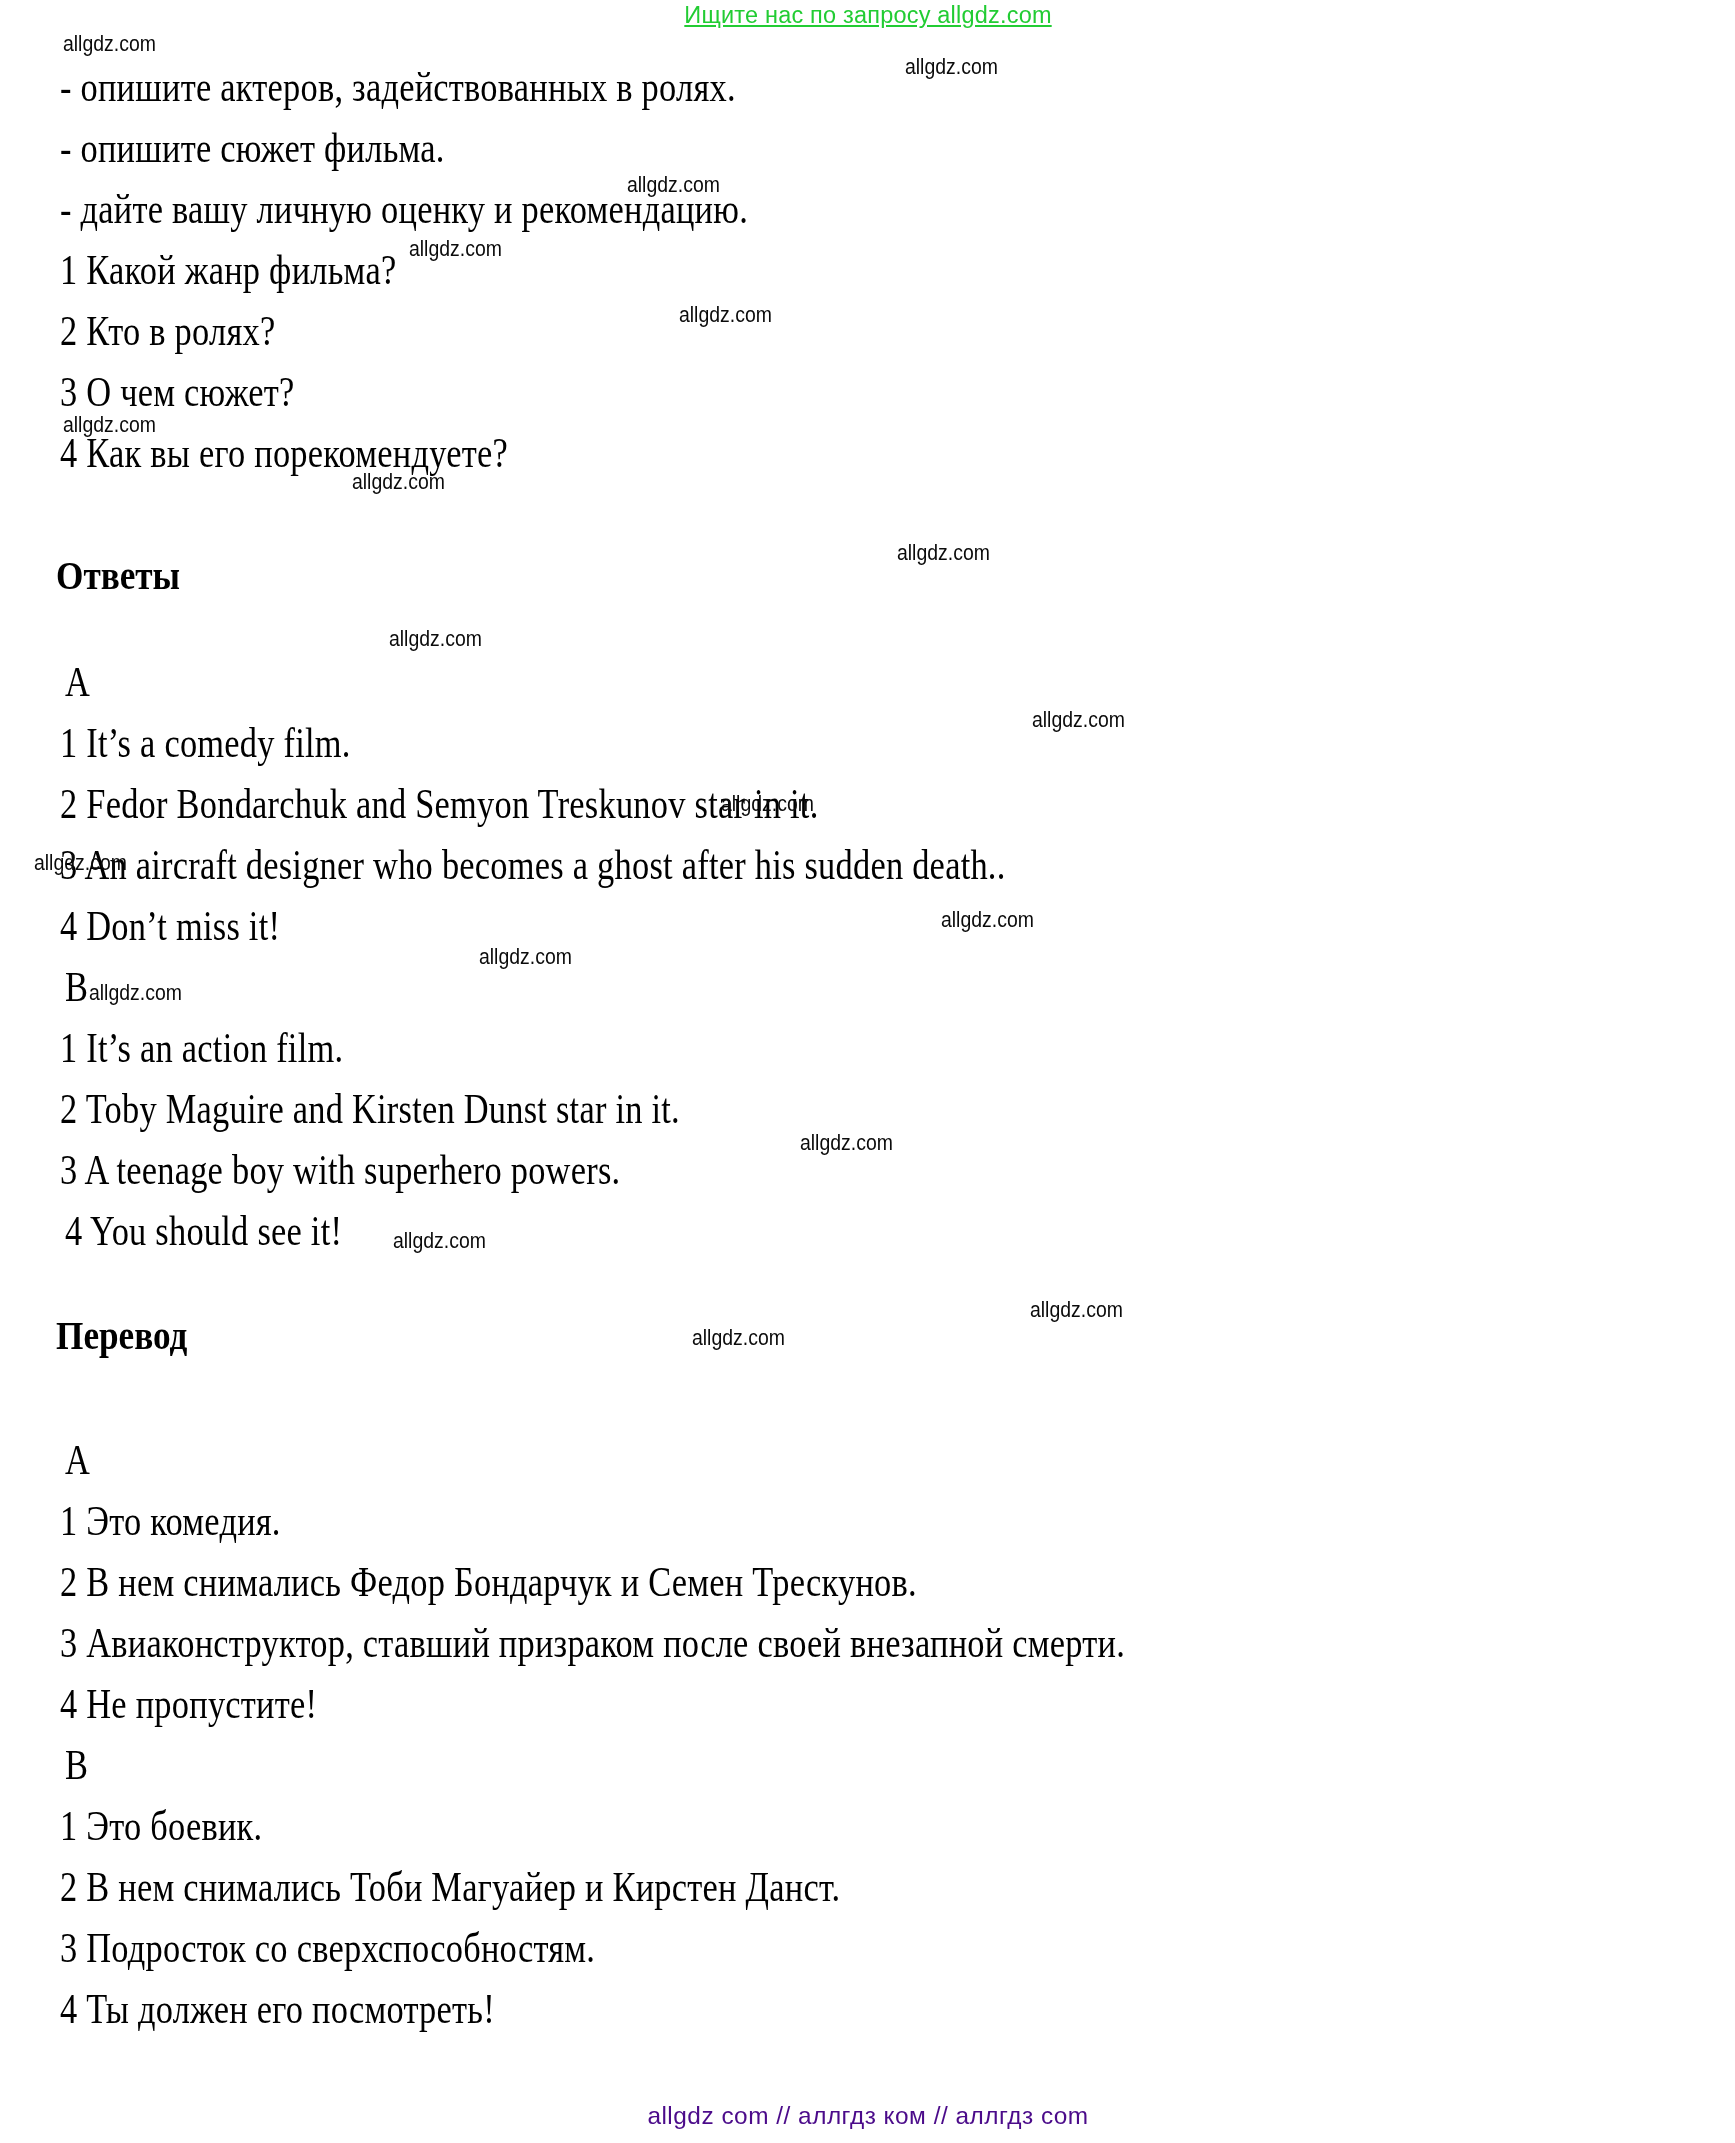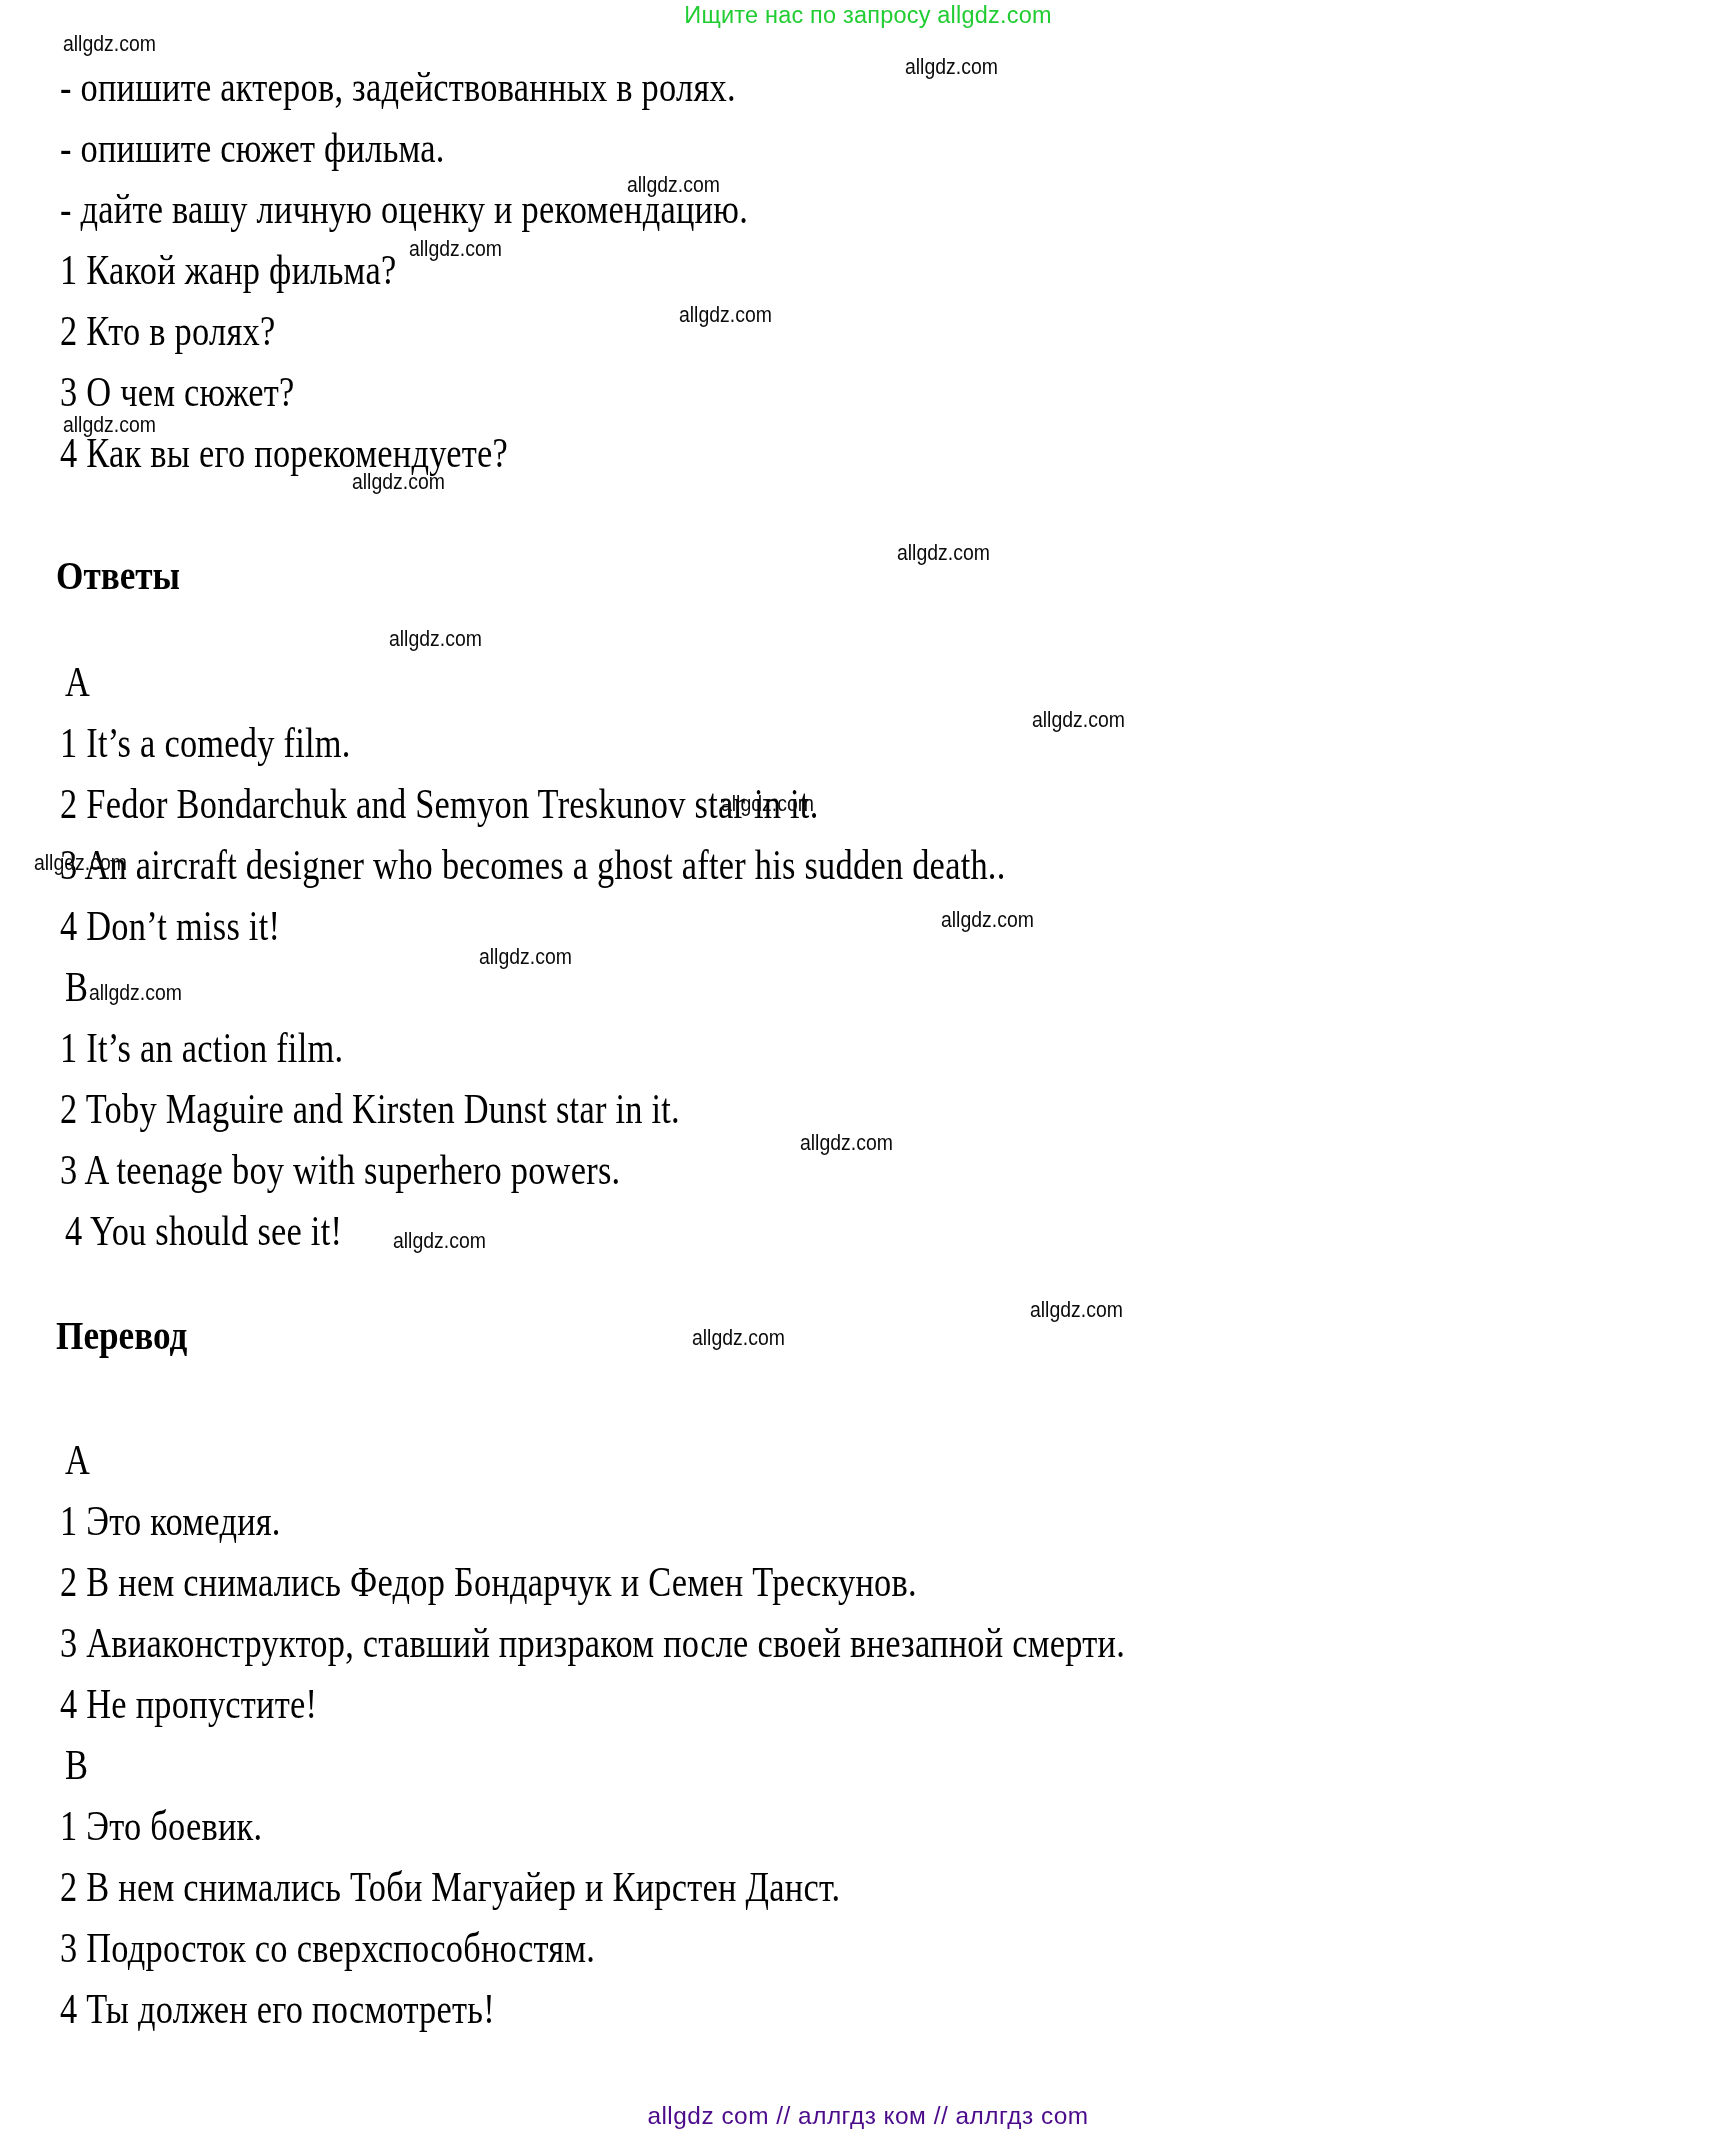--- a/index.html
+++ b/index.html
@@ -90,21 +90,21 @@
     color: #4b0b8a;
     white-space: nowrap;
     letter-spacing: 0.5px;
   }
 </style>
 </head>
 <body>
 
 <div class="page">
 
-  <div class="promo" style="color: rgb(34, 204, 51);">Ищите нас по запросу allgdz.com</div>
+  <div class="promo" style="color: rgb(34, 204, 51); text-decoration: underline;">Ищите нас по запросу allgdz.com</div>
 
   <div class="content">
 
     <div class="line indent-1">- опишите актеров, задействованных в ролях.</div>
     <div class="line indent-1">- опишите сюжет фильма.</div>
     <div class="line indent-1">- дайте вашу личную оценку и рекомендацию.</div>
 
     <div class="line indent-1">1 Какой жанр фильма?</div>
     <div class="line indent-1">2 Кто в ролях?</div>
     <div class="line indent-1">3 О чем сюжет?</div>

